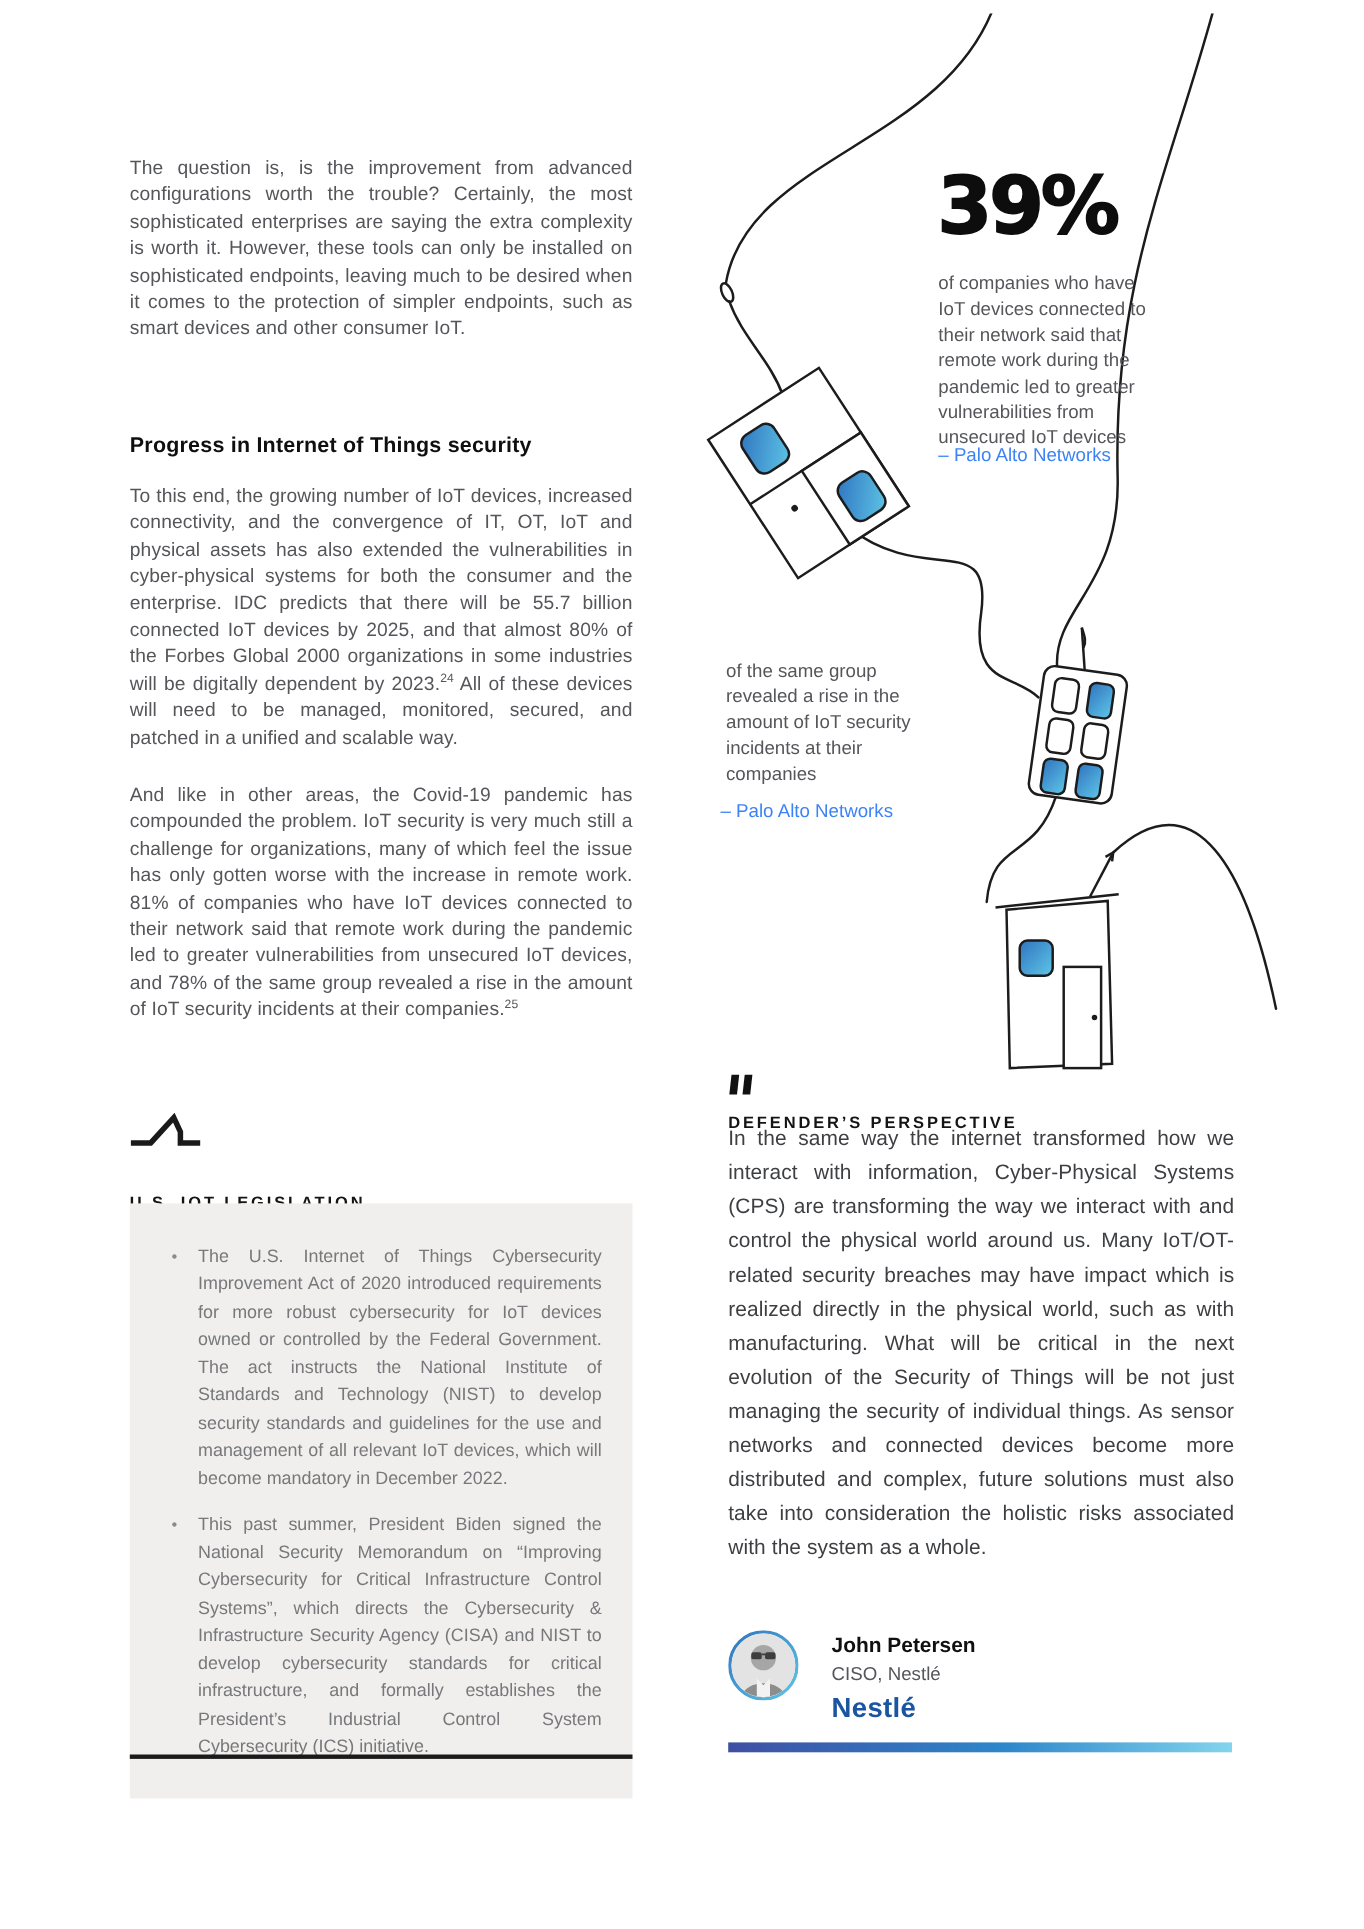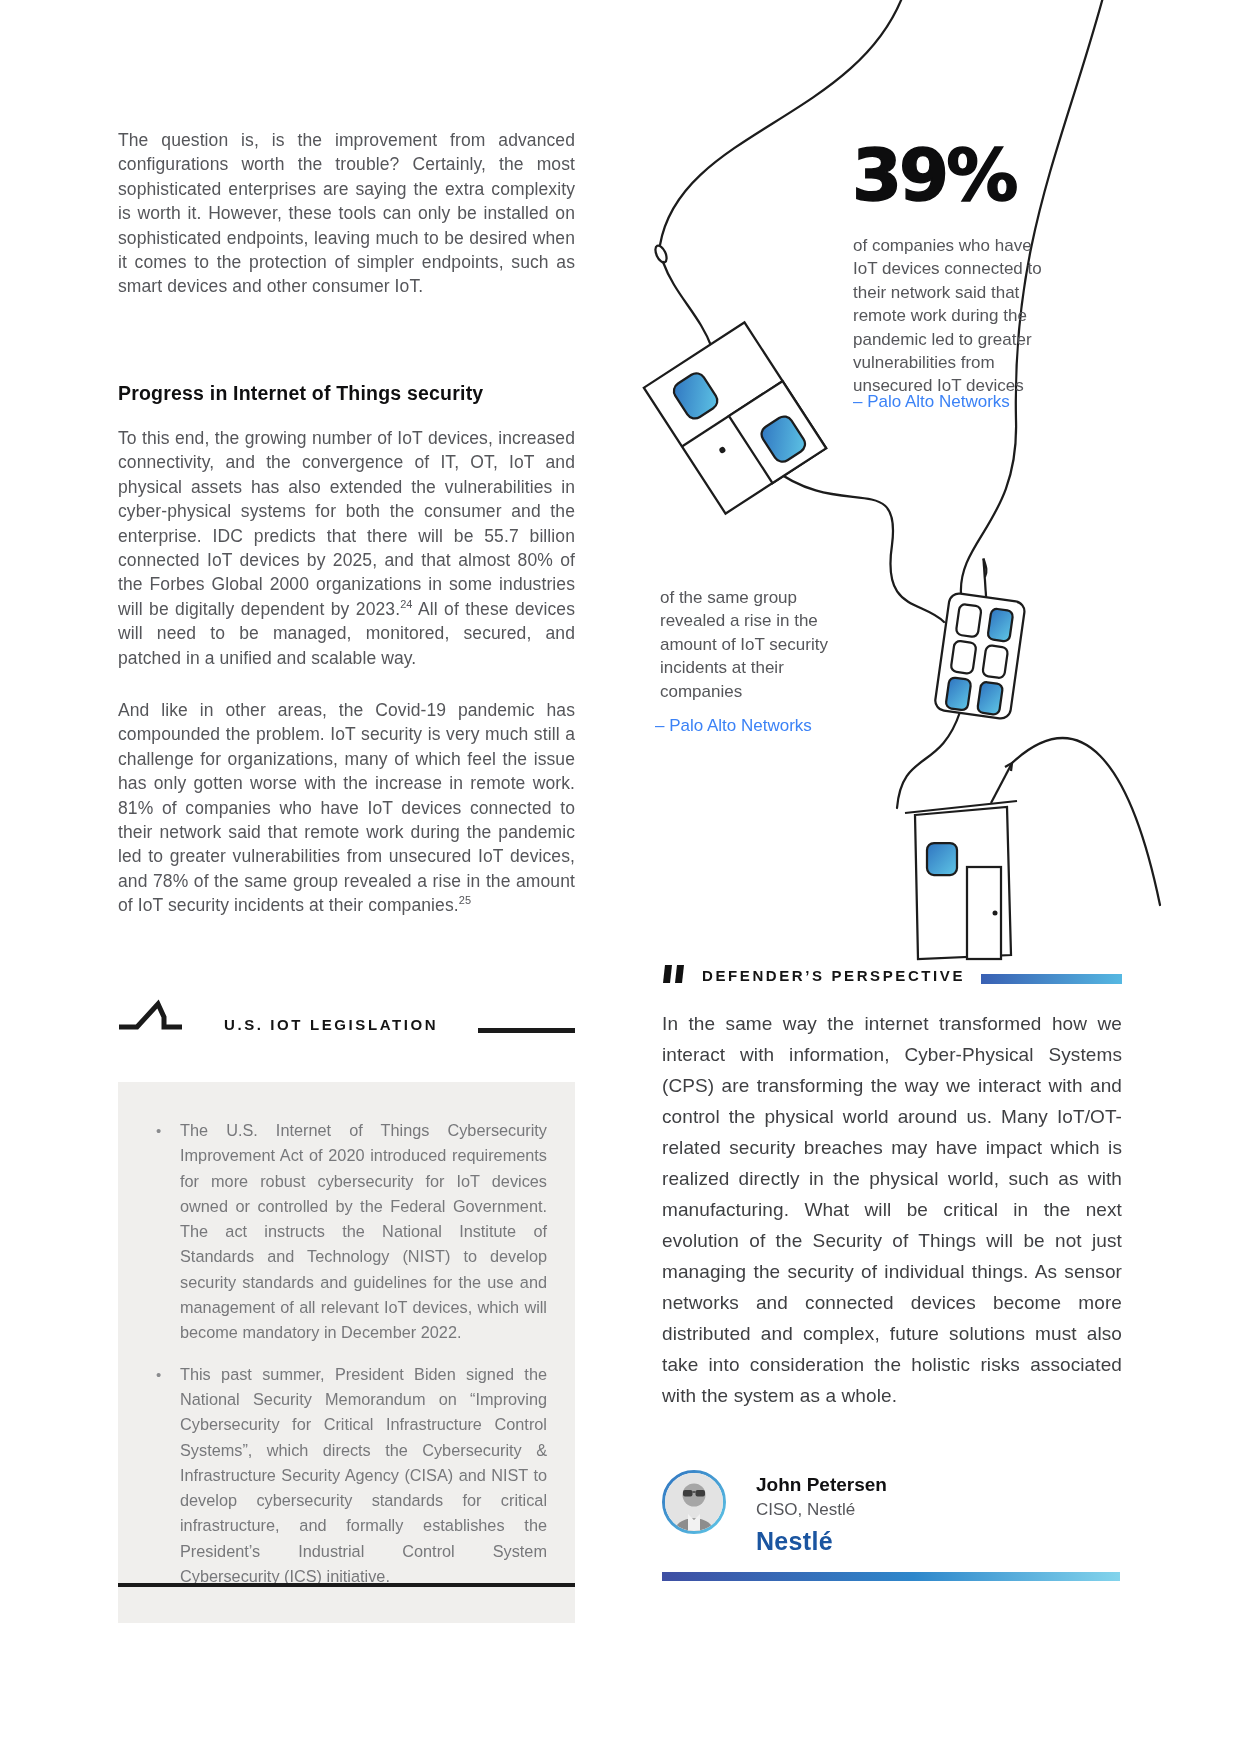--- a/index.html
+++ b/index.html
@@ -1,33 +1,33 @@
 <!DOCTYPE html>
 <html><head>
 <meta charset="utf-8">
 <style>
   html,body{margin:0;padding:0;background:#ffffff;}
   .page{
     position:relative;width:1240px;height:1632px;background:#ffffff;
-    margin:0 auto;overflow:hidden;
+    margin:12px auto;overflow:hidden;
     font-family:"Liberation Sans", sans-serif;
   }
   
   .body-text{
     position:absolute;margin:0;width:457px;
     font-size:17.5px;line-height:24.4px;letter-spacing:.1px;
     color:#55565a;text-align:justify;
   }
   .body-text sup{font-size:11px;line-height:0;}
   .section-heading{
     position:absolute;margin:0;
     font-size:19.5px;font-weight:bold;color:#0f0f10;letter-spacing:.2px;
   }
   
-  .callout-header{position:absolute;display:flex;align-items:flex-end;gap:14px;}
+  .callout-header{position:absolute;display:flex;align-items:flex-start;gap:14px;flex-direction:column;}
   .callout-label{
     font-size:15px;font-weight:bold;letter-spacing:2.6px;color:#141414;white-space:nowrap;
   }
   .black-rule-grow{flex:1;height:5px;background:#1a1a1a;}
   .blue-rule-grow{flex:1;height:10px;background:linear-gradient(90deg,#3960b3,#55b8e2);}
   
   .leg-box{
     position:absolute;left:118px;top:1082px;width:457px;box-sizing:border-box;
     background:#f0efed;padding:36px 28px 34px 22px;
   }

